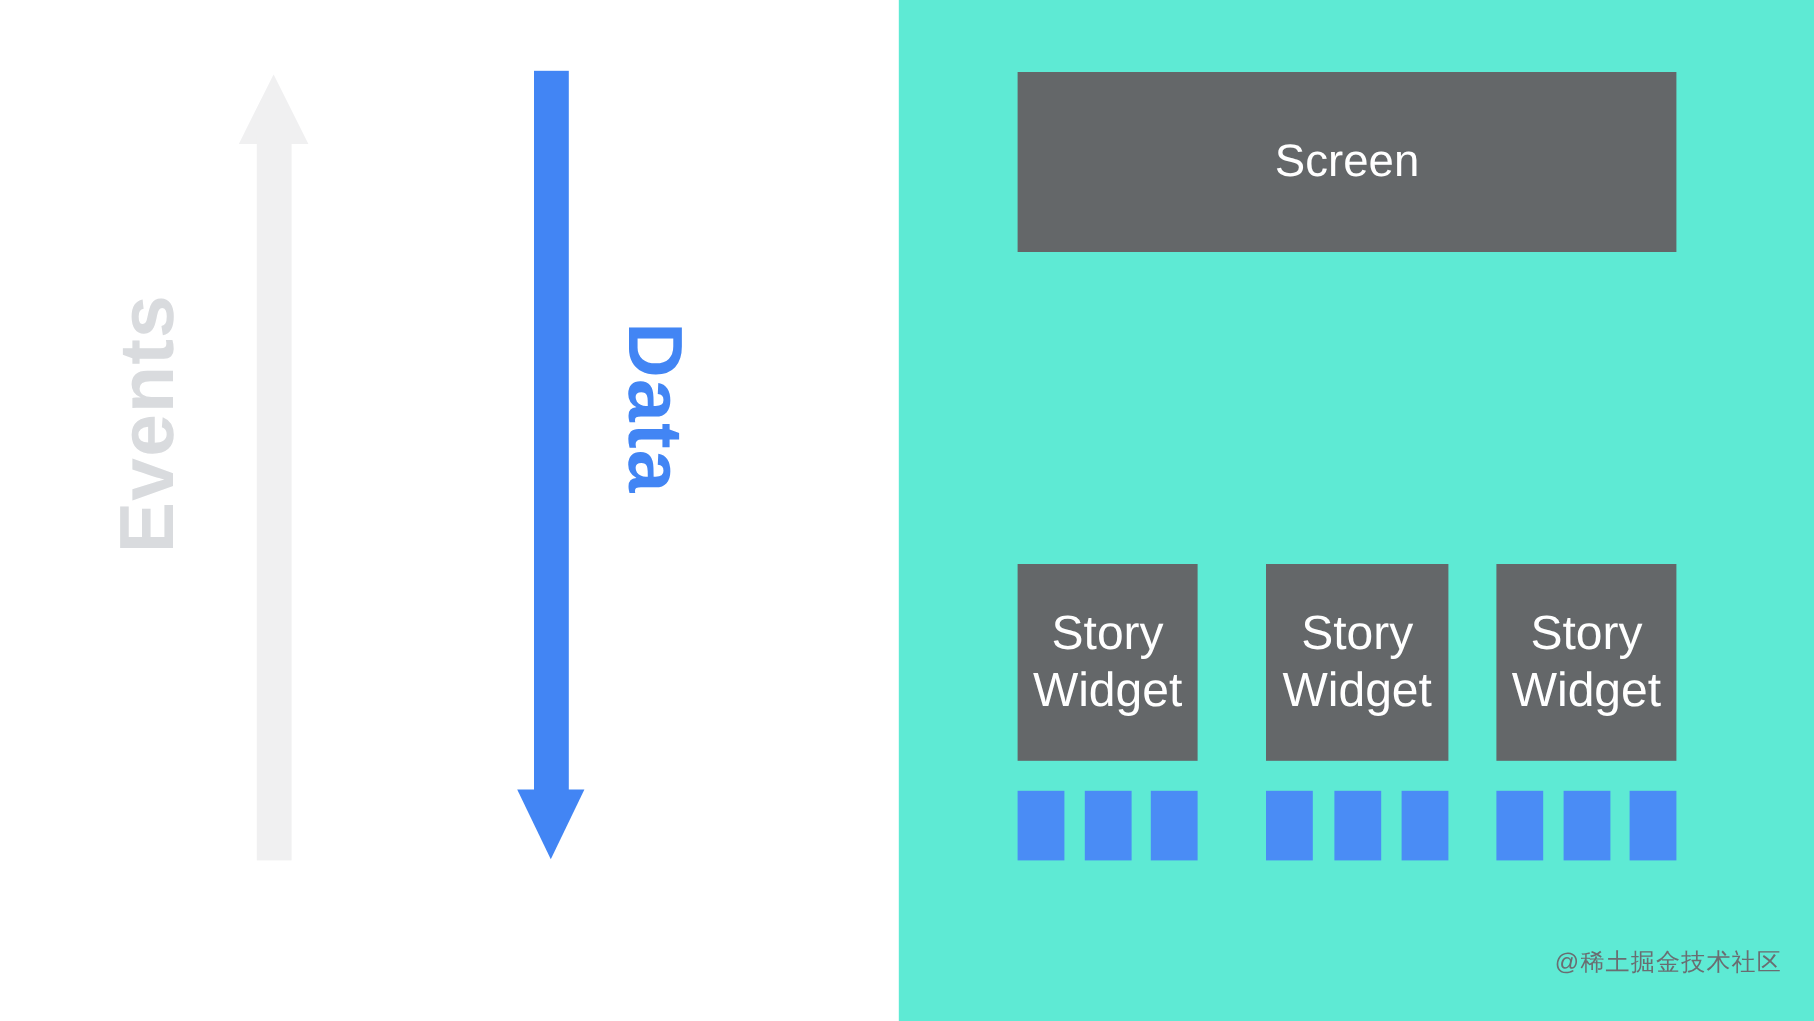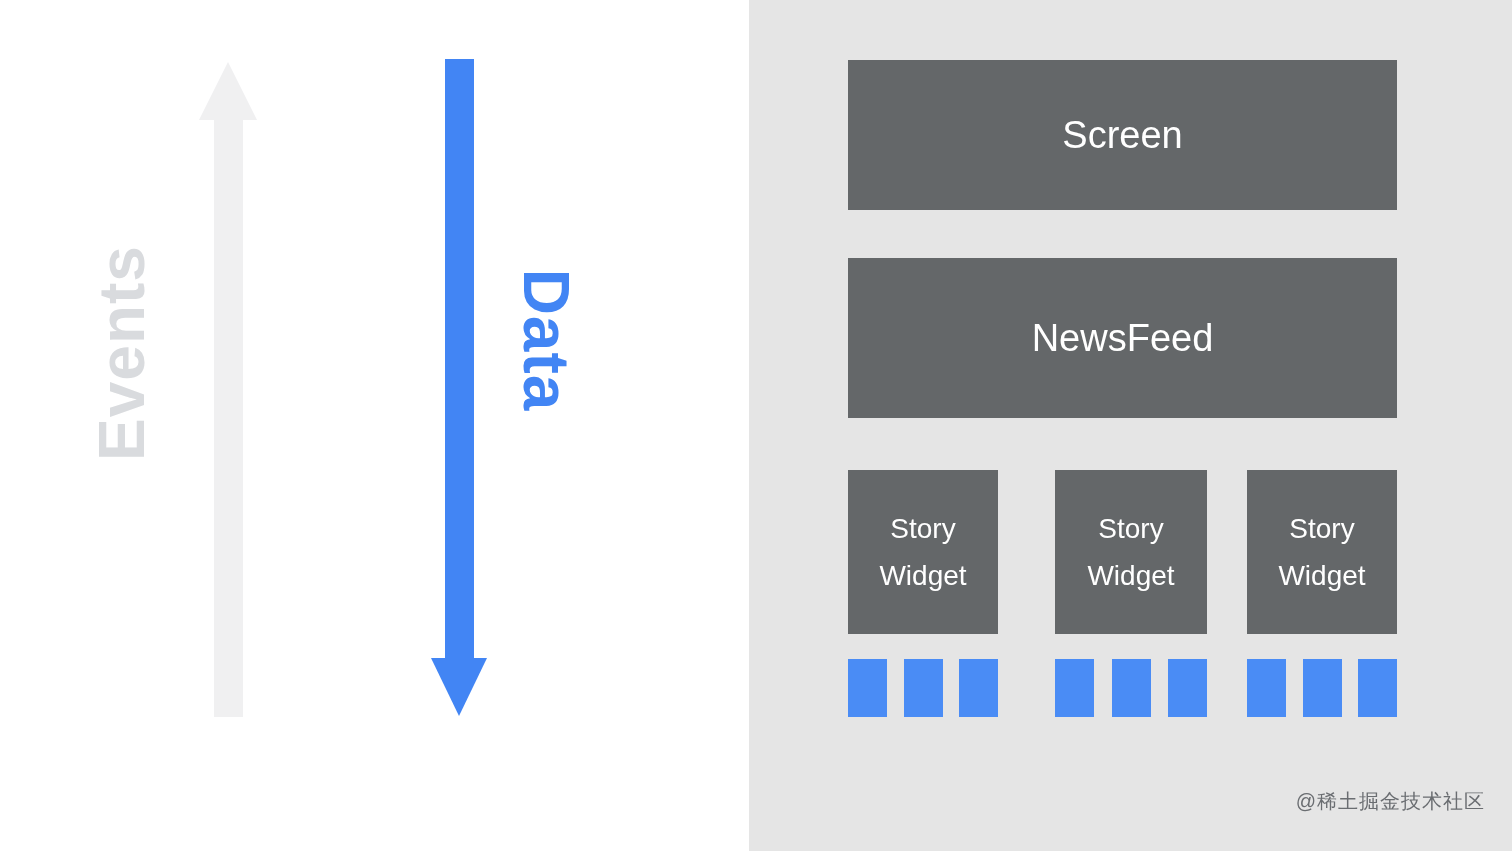--- a/index.html
+++ b/index.html
@@ -73,21 +73,21 @@
     border-top: 58px solid #4285f4;
   }
 
   
   #right-panel {
     position: absolute;
     left: 749px;
     top: 0;
     width: 763px;
     height: 851px;
-    background: #e5e5e5;
+    background: #5eead4;
   }
   .gray-box {
     position: absolute;
     background: #646769;
     color: #ffffff;
     display: flex;
     align-items: center;
     justify-content: center;
     text-align: center;
   }
@@ -102,21 +102,21 @@
     left: 99px;
     top: 258px;
     width: 549px;
     height: 160px;
     font-size: 38px;
   }
   .story-box {
     top: 470px;
     width: 150px;
     height: 164px;
-    font-size: 28px;
+    font-size: 40px;
     line-height: 47px;
   }
   #story-box-0 { left: 99px;  }
   #story-box-1 { left: 306px; width: 152px; }
   #story-box-2 { left: 498px; }
 
   .tile-group {
     position: absolute;
     top: 659px;
     width: 150px;
@@ -156,23 +156,20 @@
   <div class="arrow-head" id="data-arrow-head"></div>
 
   <div class="v-label" id="data-label">Data</div>
 
   <div id="right-panel">
 
     <div class="gray-box" id="screen-box">
       <span>Screen</span>
     </div>
 
-    <div class="gray-box" id="newsfeed-box">
-      <span>NewsFeed</span>
-    </div>
 
     <div class="gray-box story-box" id="story-box-0">
       <span>Story Widget</span>
     </div>
     <div class="gray-box story-box" id="story-box-1">
       <span>Story Widget</span>
     </div>
     <div class="gray-box story-box" id="story-box-2">
       <span>Story Widget</span>
     </div>

